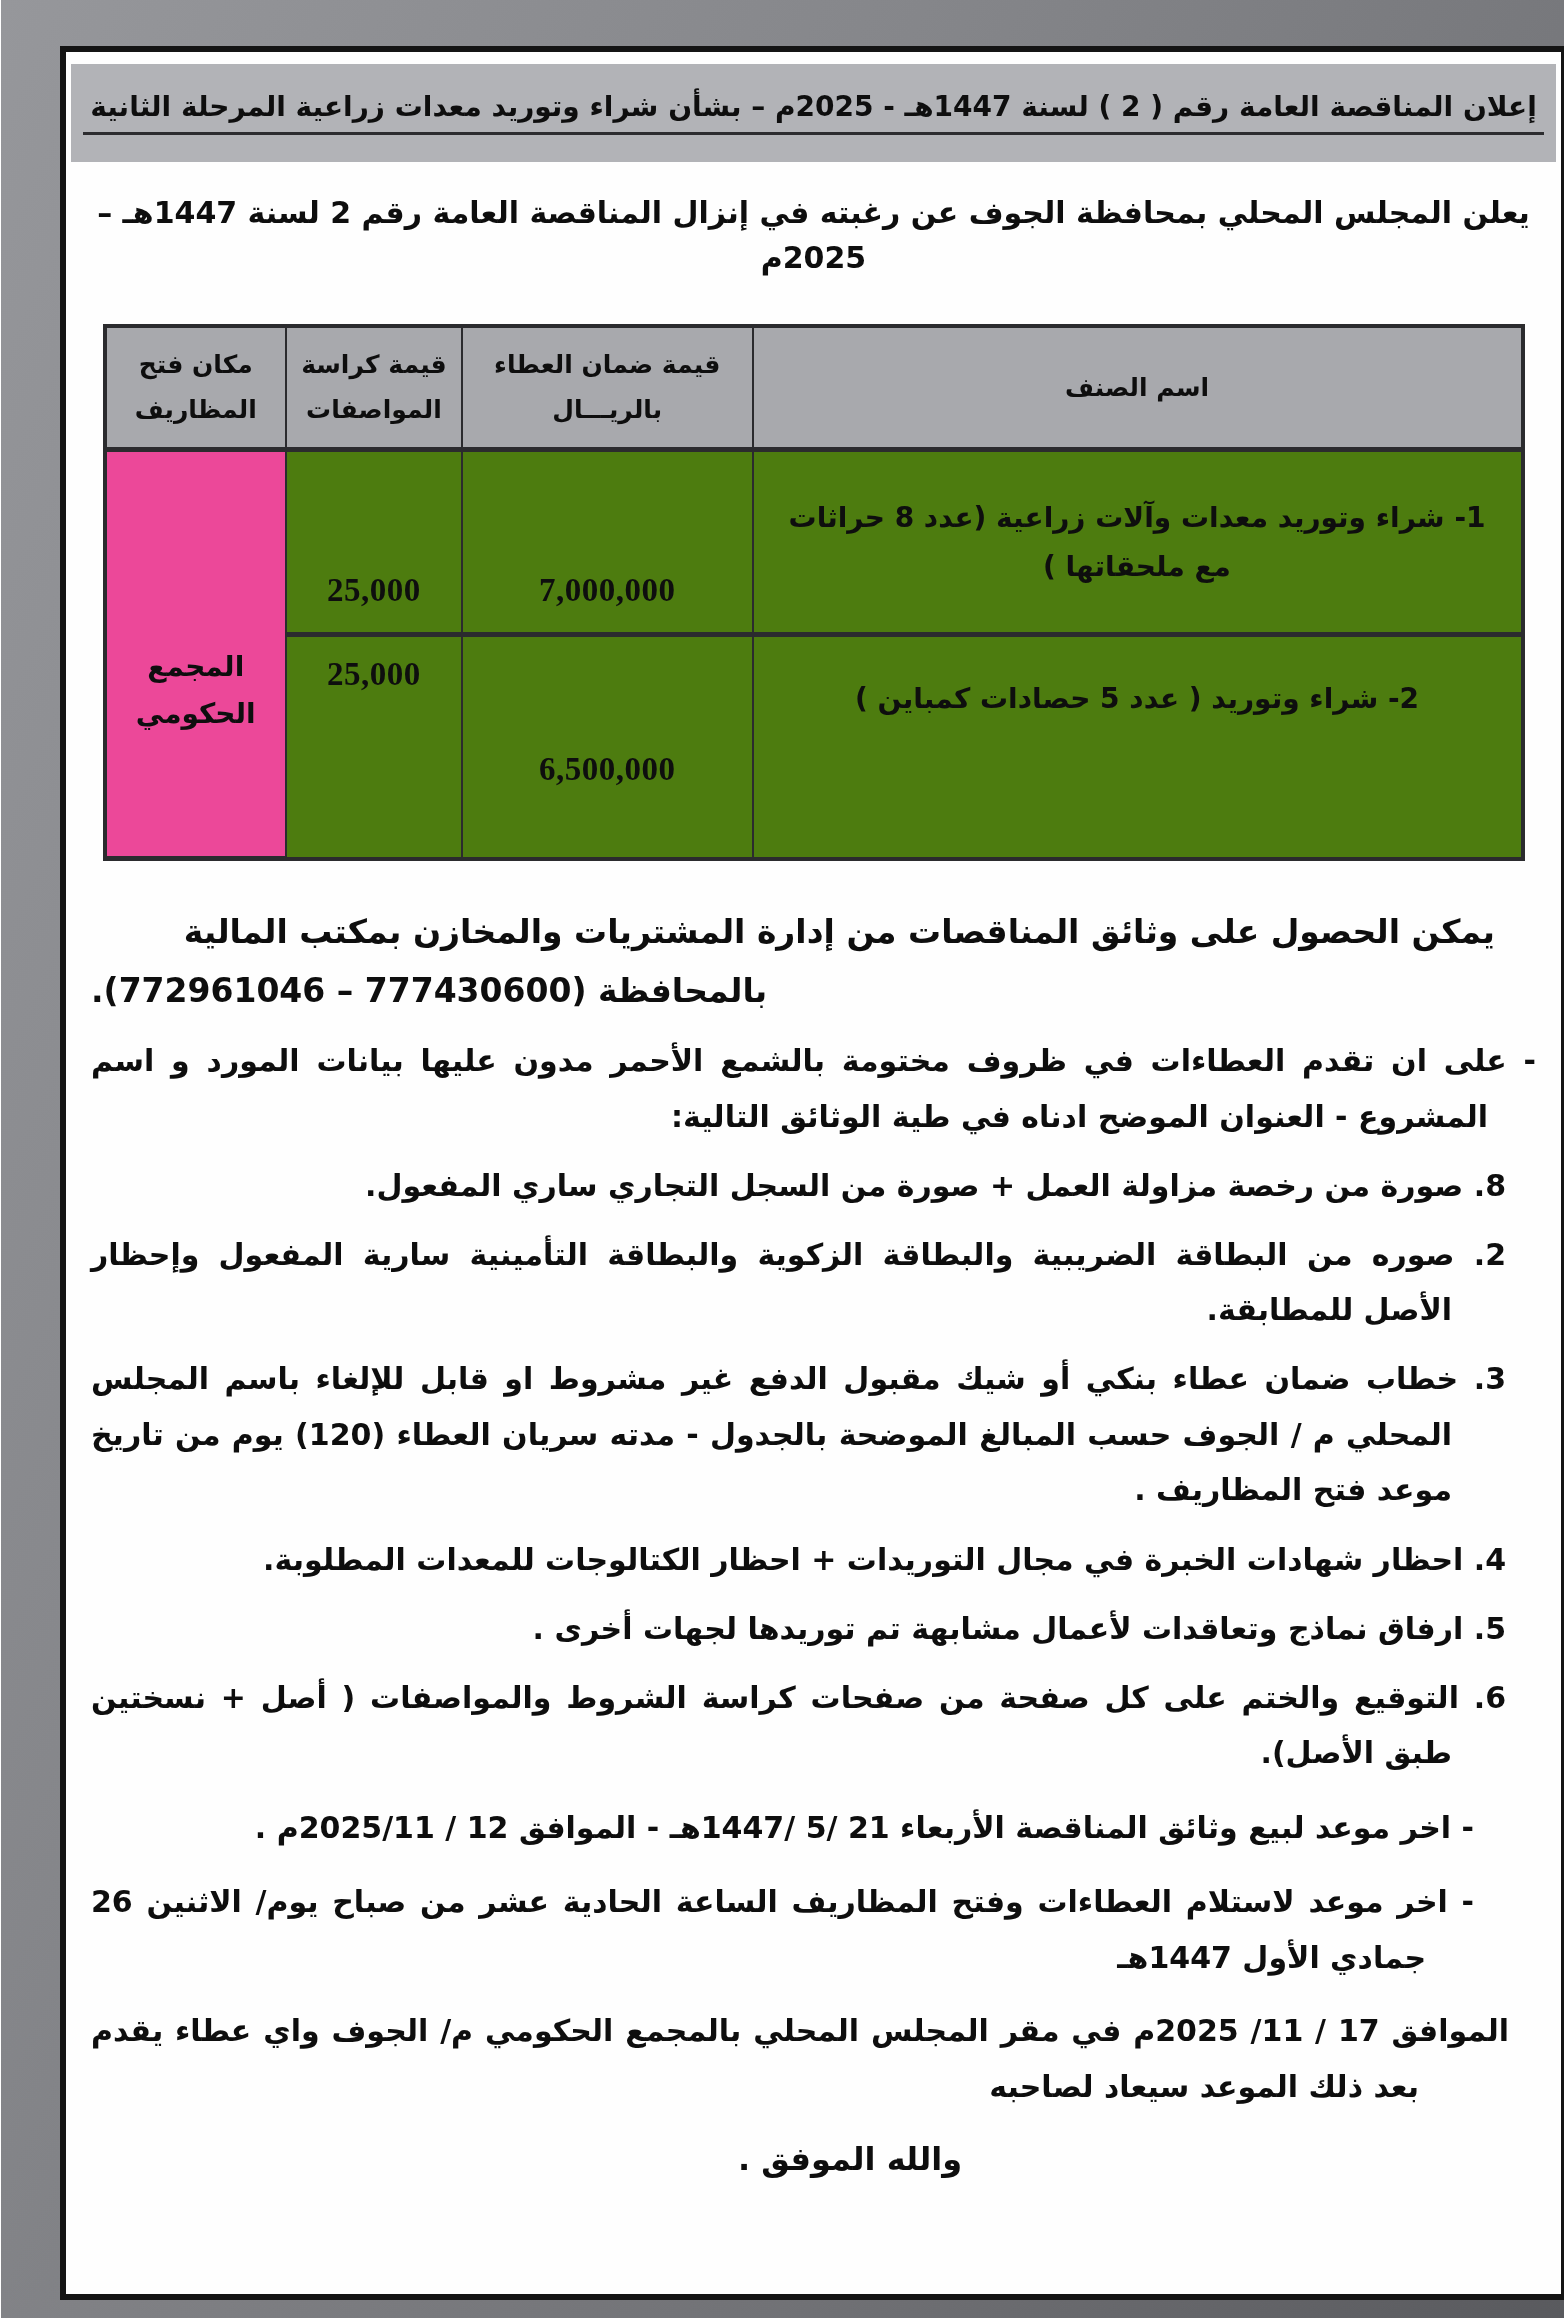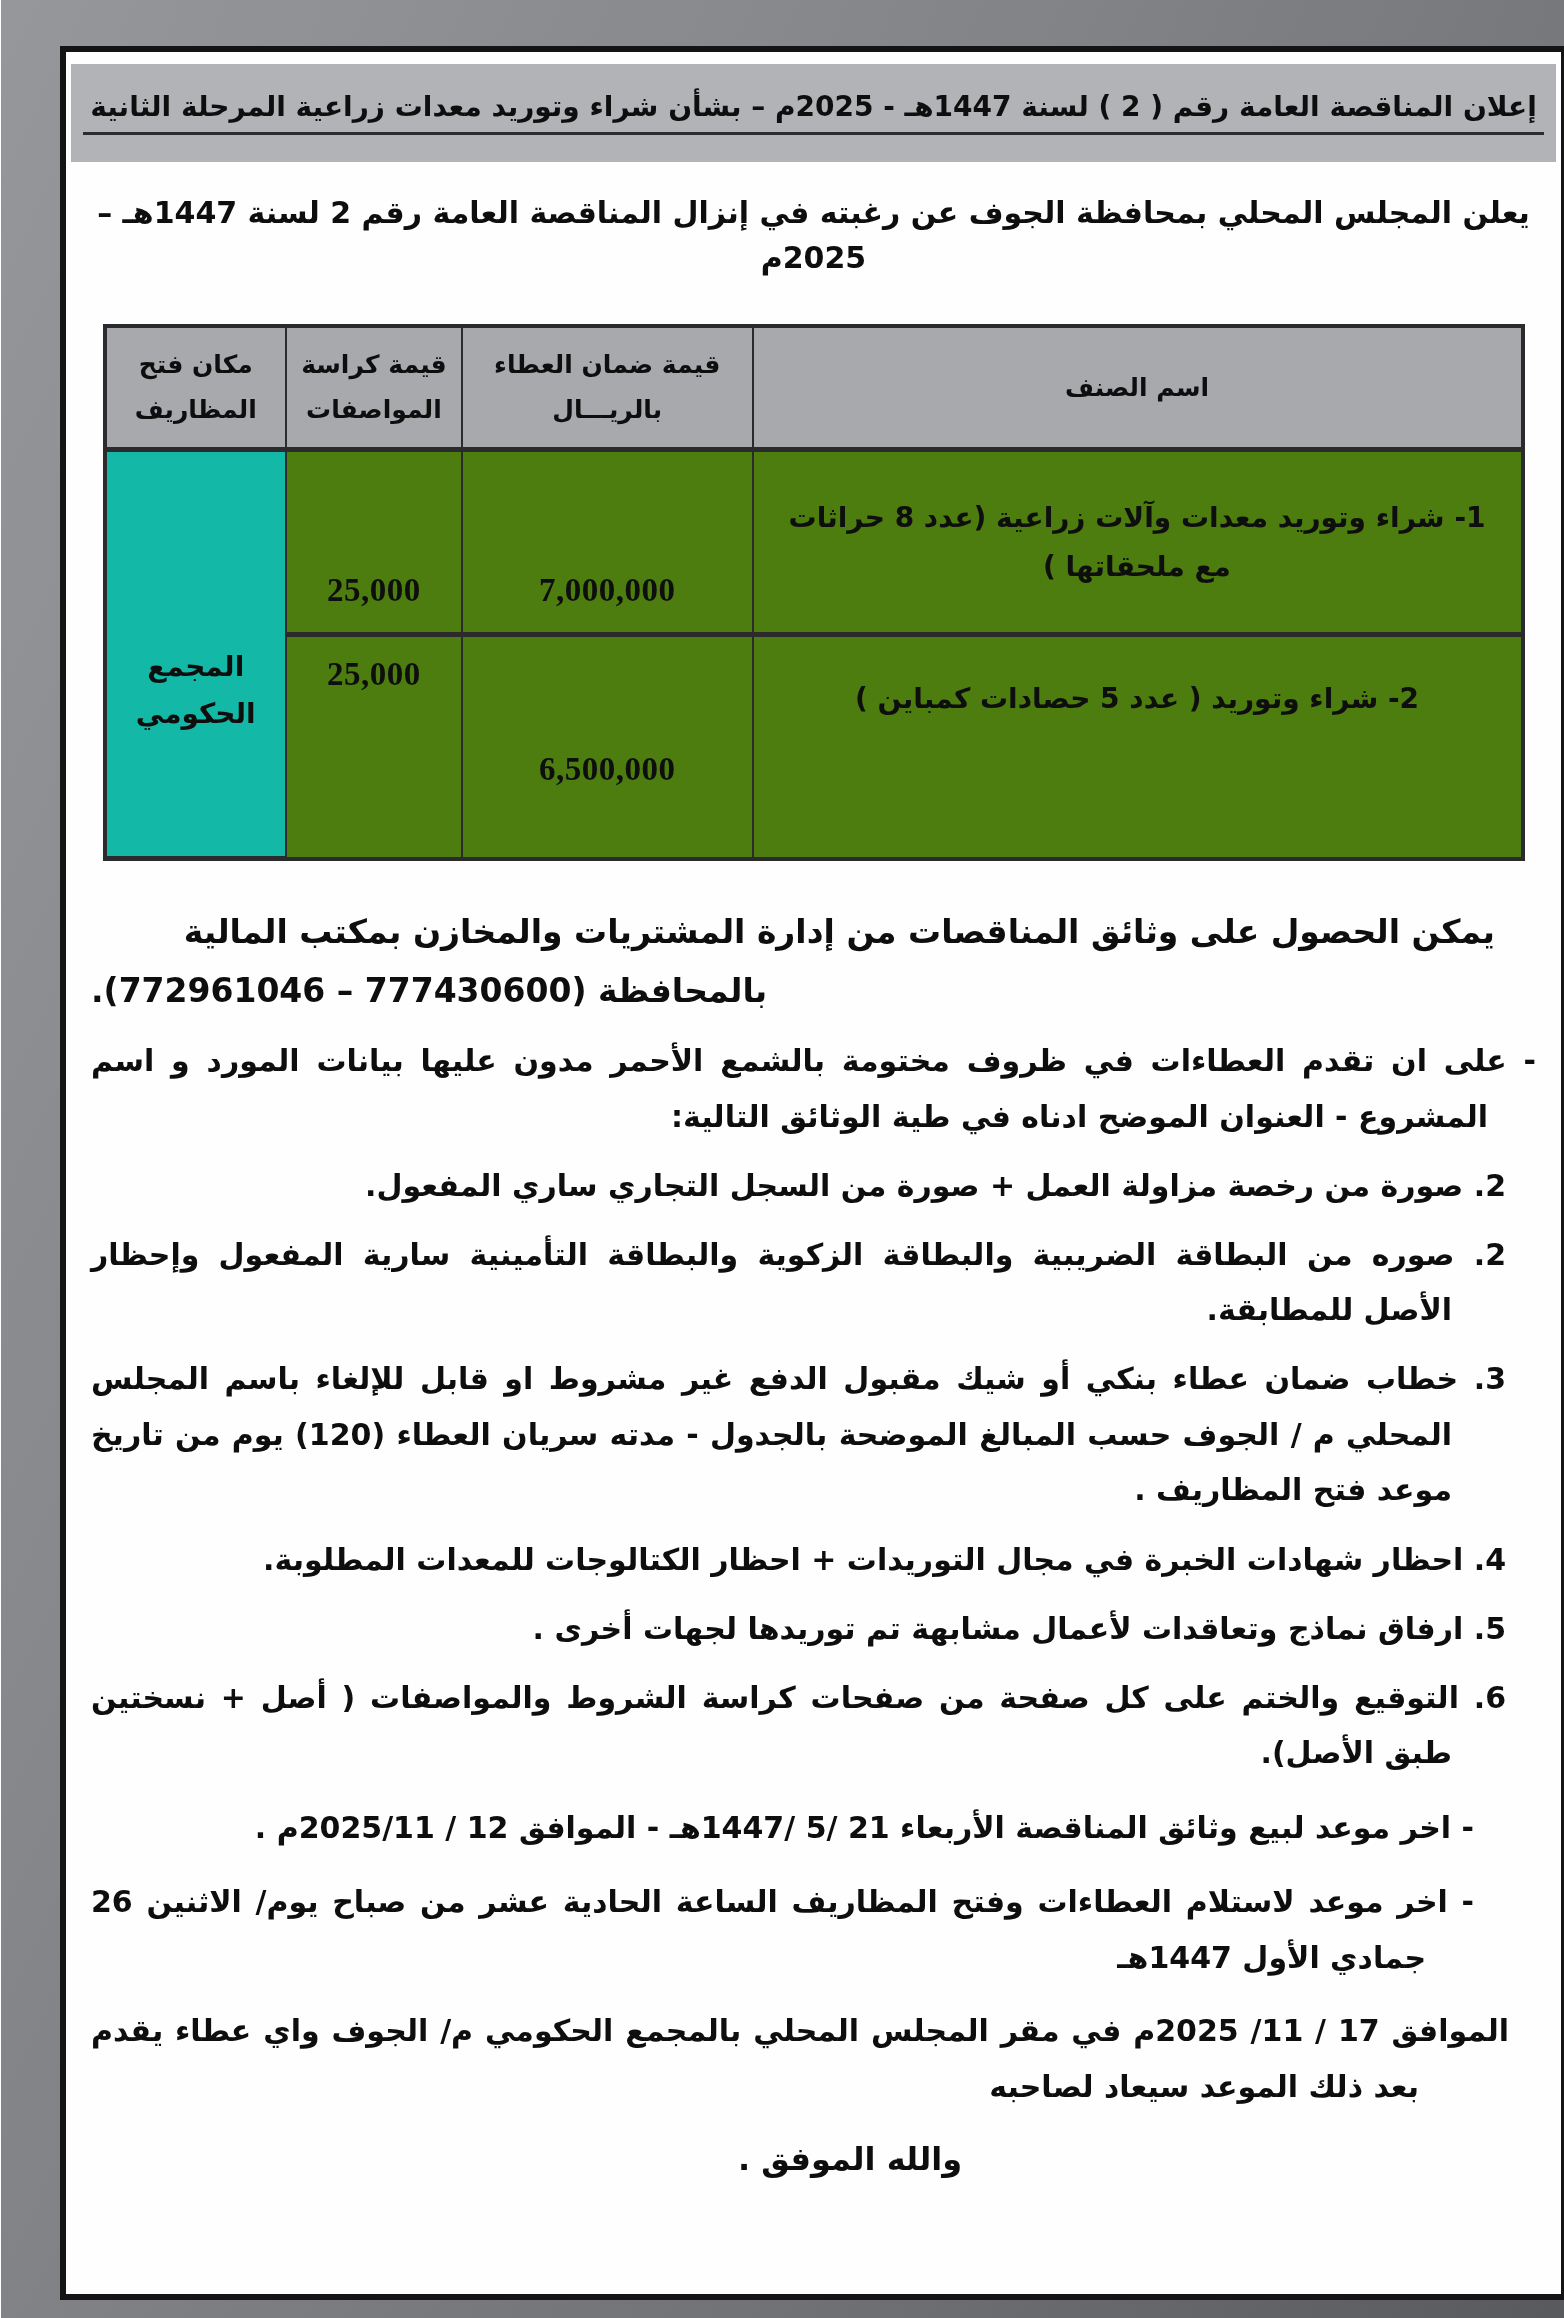--- a/index.html
+++ b/index.html
@@ -38,21 +38,21 @@
   }
   td { background:#4d7c0f; }
   .row1 td { height:156px; border-bottom:5.2px solid #2b2b2e; }
   .row2 td { height:172px; }
   .item-cell { font-size:28px; line-height:1.75; padding:0 14.6px; vertical-align:middle; }
   .num-cell { font-family:"Liberation Serif", serif; font-size:33px; letter-spacing:0.5px; }
   .r1-num { vertical-align:bottom; padding-bottom:23px; }
   .r2-booklet { vertical-align:top; padding-top:19px; }
   .r2-guarantee { vertical-align:middle; padding-top:47px; }
   .r2-item { vertical-align:top; padding-top:37px; }
-  .place-cell { background:#14b8a6; font-size:28px; line-height:1.7; padding:73px 10px 0; vertical-align:middle; }
+  .place-cell { background:#ec4899; font-size:28px; line-height:1.7; padding:73px 10px 0; vertical-align:middle; }
 
   .obtain { margin:42px 3.1px 0; font-size:33px; line-height:1.75; text-align:justify; text-indent:38px; }
   .phones { margin:10.4px 0 0; font-size:33px; text-align:left; padding-right:245px; }
 
   .dash-item, .num-item, .submission {
     font-size:30px; line-height:1.85; text-align:justify;
   }
   .dash-first { margin:23px 0 0; padding-right:48px; text-indent:-48px; }
   .num-list { margin:13.6px 30px 0 0; }
   .num-item { margin:13.6px 0 0; padding-right:54px; text-indent:-54px; }
@@ -105,21 +105,21 @@
         </tr>
       </tbody>
     </table>
 
     <p class="obtain">يمكن الحصول على وثائق المناقصات من إدارة المشتريات والمخازن بمكتب المالية</p>
     <p class="phones">بالمحافظة  (777430600 – 772961046).</p>
 
     <p class="dash-item dash-first">- على ان تقدم العطاءات في ظروف مختومة بالشمع الأحمر مدون عليها بيانات المورد و اسم المشروع - العنوان الموضح ادناه في طية الوثائق التالية:</p>
 
     <div class="num-list">
-      <p class="num-item">2. صورة من رخصة مزاولة العمل + صورة من السجل التجاري ساري المفعول.</p>
+      <p class="num-item">8. صورة من رخصة مزاولة العمل + صورة من السجل التجاري ساري المفعول.</p>
       <p class="num-item">2. صوره من البطاقة الضريبية والبطاقة الزكوية والبطاقة التأمينية سارية المفعول وإحظار الأصل للمطابقة.</p>
       <p class="num-item">3. خطاب ضمان عطاء بنكي أو شيك مقبول الدفع غير مشروط او قابل للإلغاء باسم المجلس المحلي م / الجوف حسب المبالغ الموضحة بالجدول  - مدته سريان العطاء (120) يوم من تاريخ موعد فتح المظاريف .</p>
       <p class="num-item">4. احظار شهادات الخبرة في مجال التوريدات + احظار الكتالوجات للمعدات المطلوبة.</p>
       <p class="num-item">5. ارفاق نماذج وتعاقدات لأعمال مشابهة تم توريدها لجهات أخرى .</p>
       <p class="num-item">6. التوقيع والختم على كل صفحة من صفحات كراسة الشروط والمواصفات ( أصل + نسختين طبق الأصل).</p>
     </div>
 
     <p class="dash-item dash-late">- اخر موعد لبيع وثائق المناقصة الأربعاء 21 /5 /1447هـ - الموافق 12 / 2025/11م .</p>
     <p class="dash-item dash-late">- اخر موعد لاستلام العطاءات وفتح المظاريف الساعة الحادية عشر من صباح يوم/ الاثنين 26 جمادي الأول 1447هـ</p>
     <p class="submission">الموافق 17 / 11/ 2025م في مقر المجلس المحلي بالمجمع الحكومي م/ الجوف واي عطاء يقدم بعد ذلك الموعد سيعاد لصاحبه</p>

